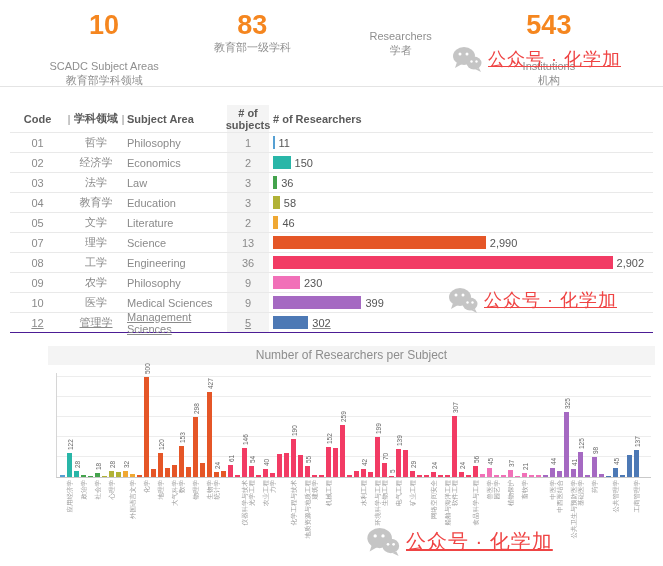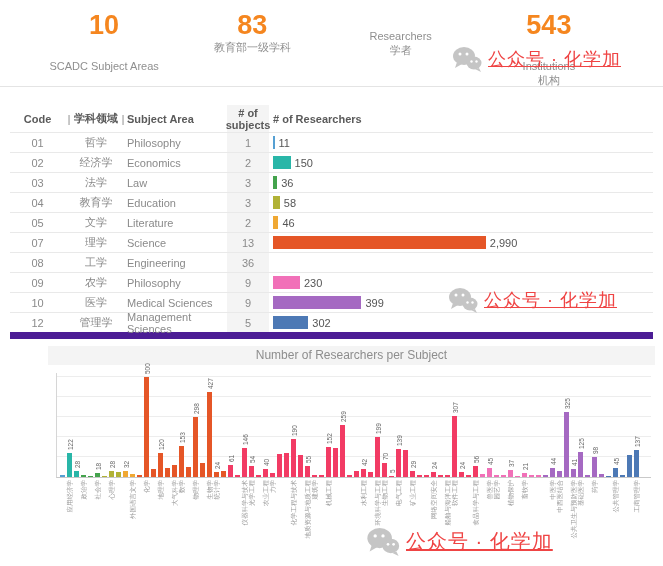--- a/index.html
+++ b/index.html
@@ -12,21 +12,21 @@
   .stat .num{font-size:27px;font-weight:bold;color:#f5861f;line-height:30px;}
   .stat .en{font-size:11px;color:#8f8f8f;line-height:13px;margin-top:20px;}
   .stat .cn{font-size:11px;color:#8f8f8f;line-height:14px;}
   
   .panel-header{background:#f4f4f4;color:#8d8d8d;font-size:12px;text-align:center;
                 height:19px;line-height:19px;}
   .overview{position:absolute;left:10px;top:105px;width:643px;}
   .thead{display:flex;align-items:center;height:27px;font-size:11px;color:#5a5a5a;font-weight:bold;}
   .trow{display:flex;align-items:center;height:19px;font-size:11px;color:#8a8a8a;
         border-top:1px solid #e9e9e9;}
-  .trow:last-child{border-bottom:7px solid #4c1d95;}
+  .trow:last-child{border-bottom:1px solid #4c1d95;text-decoration:underline;}
   .c-code{width:55px;text-align:center;flex-shrink:0;}
   .c-pipe{width:8px;text-align:center;color:#b5b5b5;flex-shrink:0;}
   .c-cn{width:46px;text-align:center;flex-shrink:0;}
   .c-en{width:100px;text-align:left;flex-shrink:0;}
   .c-sub{width:42px;text-align:center;flex-shrink:0;background:#f4f4f4;align-self:stretch;
          display:flex;align-items:center;justify-content:center;}
   .c-res{flex:1;display:flex;align-items:center;padding-left:4px;}
   .rbar{height:13px;flex-shrink:0;}
   .rval{font-size:11px;color:#555;margin-left:4px;}
   
@@ -53,20 +53,21 @@
 </style>
 </head>
 <body>
 
 <div class="page">
 
   <div class="stats">
     <div class="stat">
       <div class="num">10</div>
       <div class="en">SCADC Subject Areas</div>
+      <div class="cn">教育部学科领域</div>
     </div>
     <div class="stat">
       <div class="num">83</div>
       <div class="cn">教育部一级学科</div>
     </div>
     <div class="stat">
       <div class="en">Researchers</div>
       <div class="cn">学者</div>
     </div>
     <div class="stat">
@@ -159,20 +160,24 @@
             <span class="rval">2,990</span>
           </span>
         </div>
         <div class="trow">
           <span class="c-code">08</span>
           <span class="c-pipe"></span>
           <span class="c-cn">工学</span>
           <span class="c-pipe"></span>
           <span class="c-en">Engineering</span>
           <span class="c-sub">36</span>
+          <span class="c-res">
+            <span class="rbar" style="width: 339.534px; background: rgb(242, 59, 100);"></span>
+            <span class="rval">2,902</span>
+          </span>
         </div>
         <div class="trow">
           <span class="c-code">09</span>
           <span class="c-pipe"></span>
           <span class="c-cn">农学</span>
           <span class="c-pipe"></span>
           <span class="c-en">Philosophy</span>
           <span class="c-sub">9</span>
           <span class="c-res">
             <span class="rbar" style="width: 26.91px; background: rgb(241, 112, 184);"></span>

